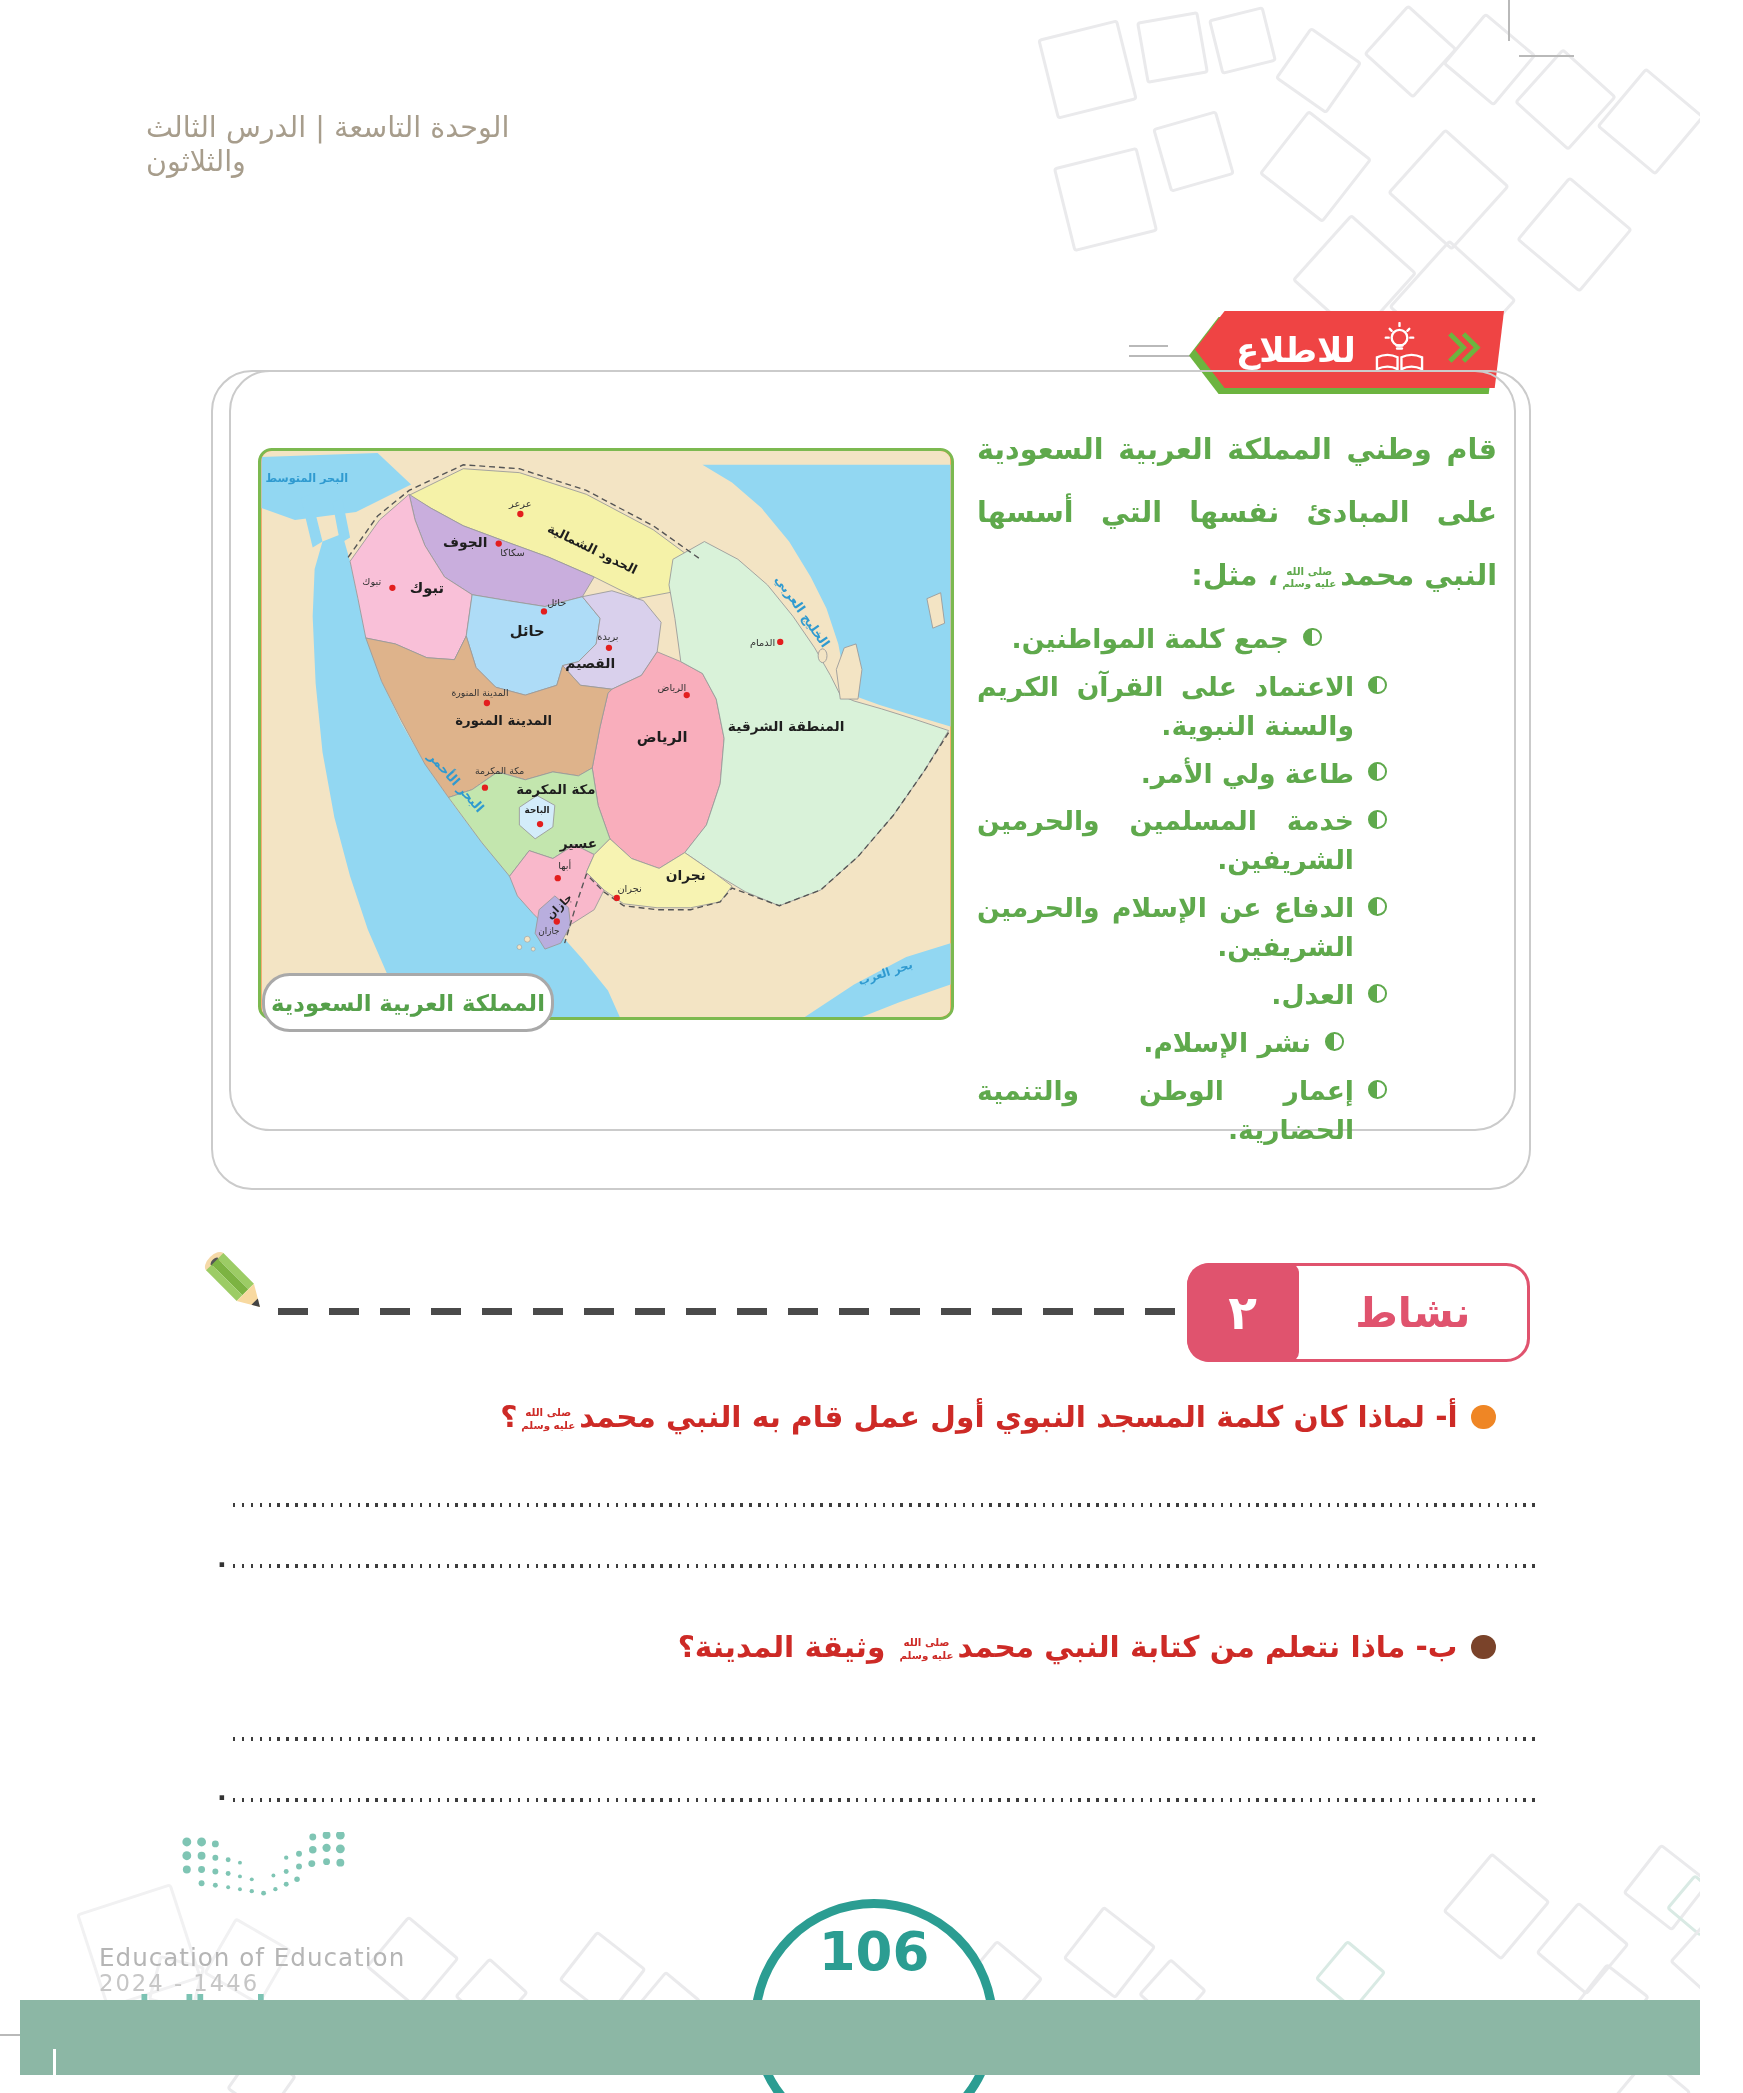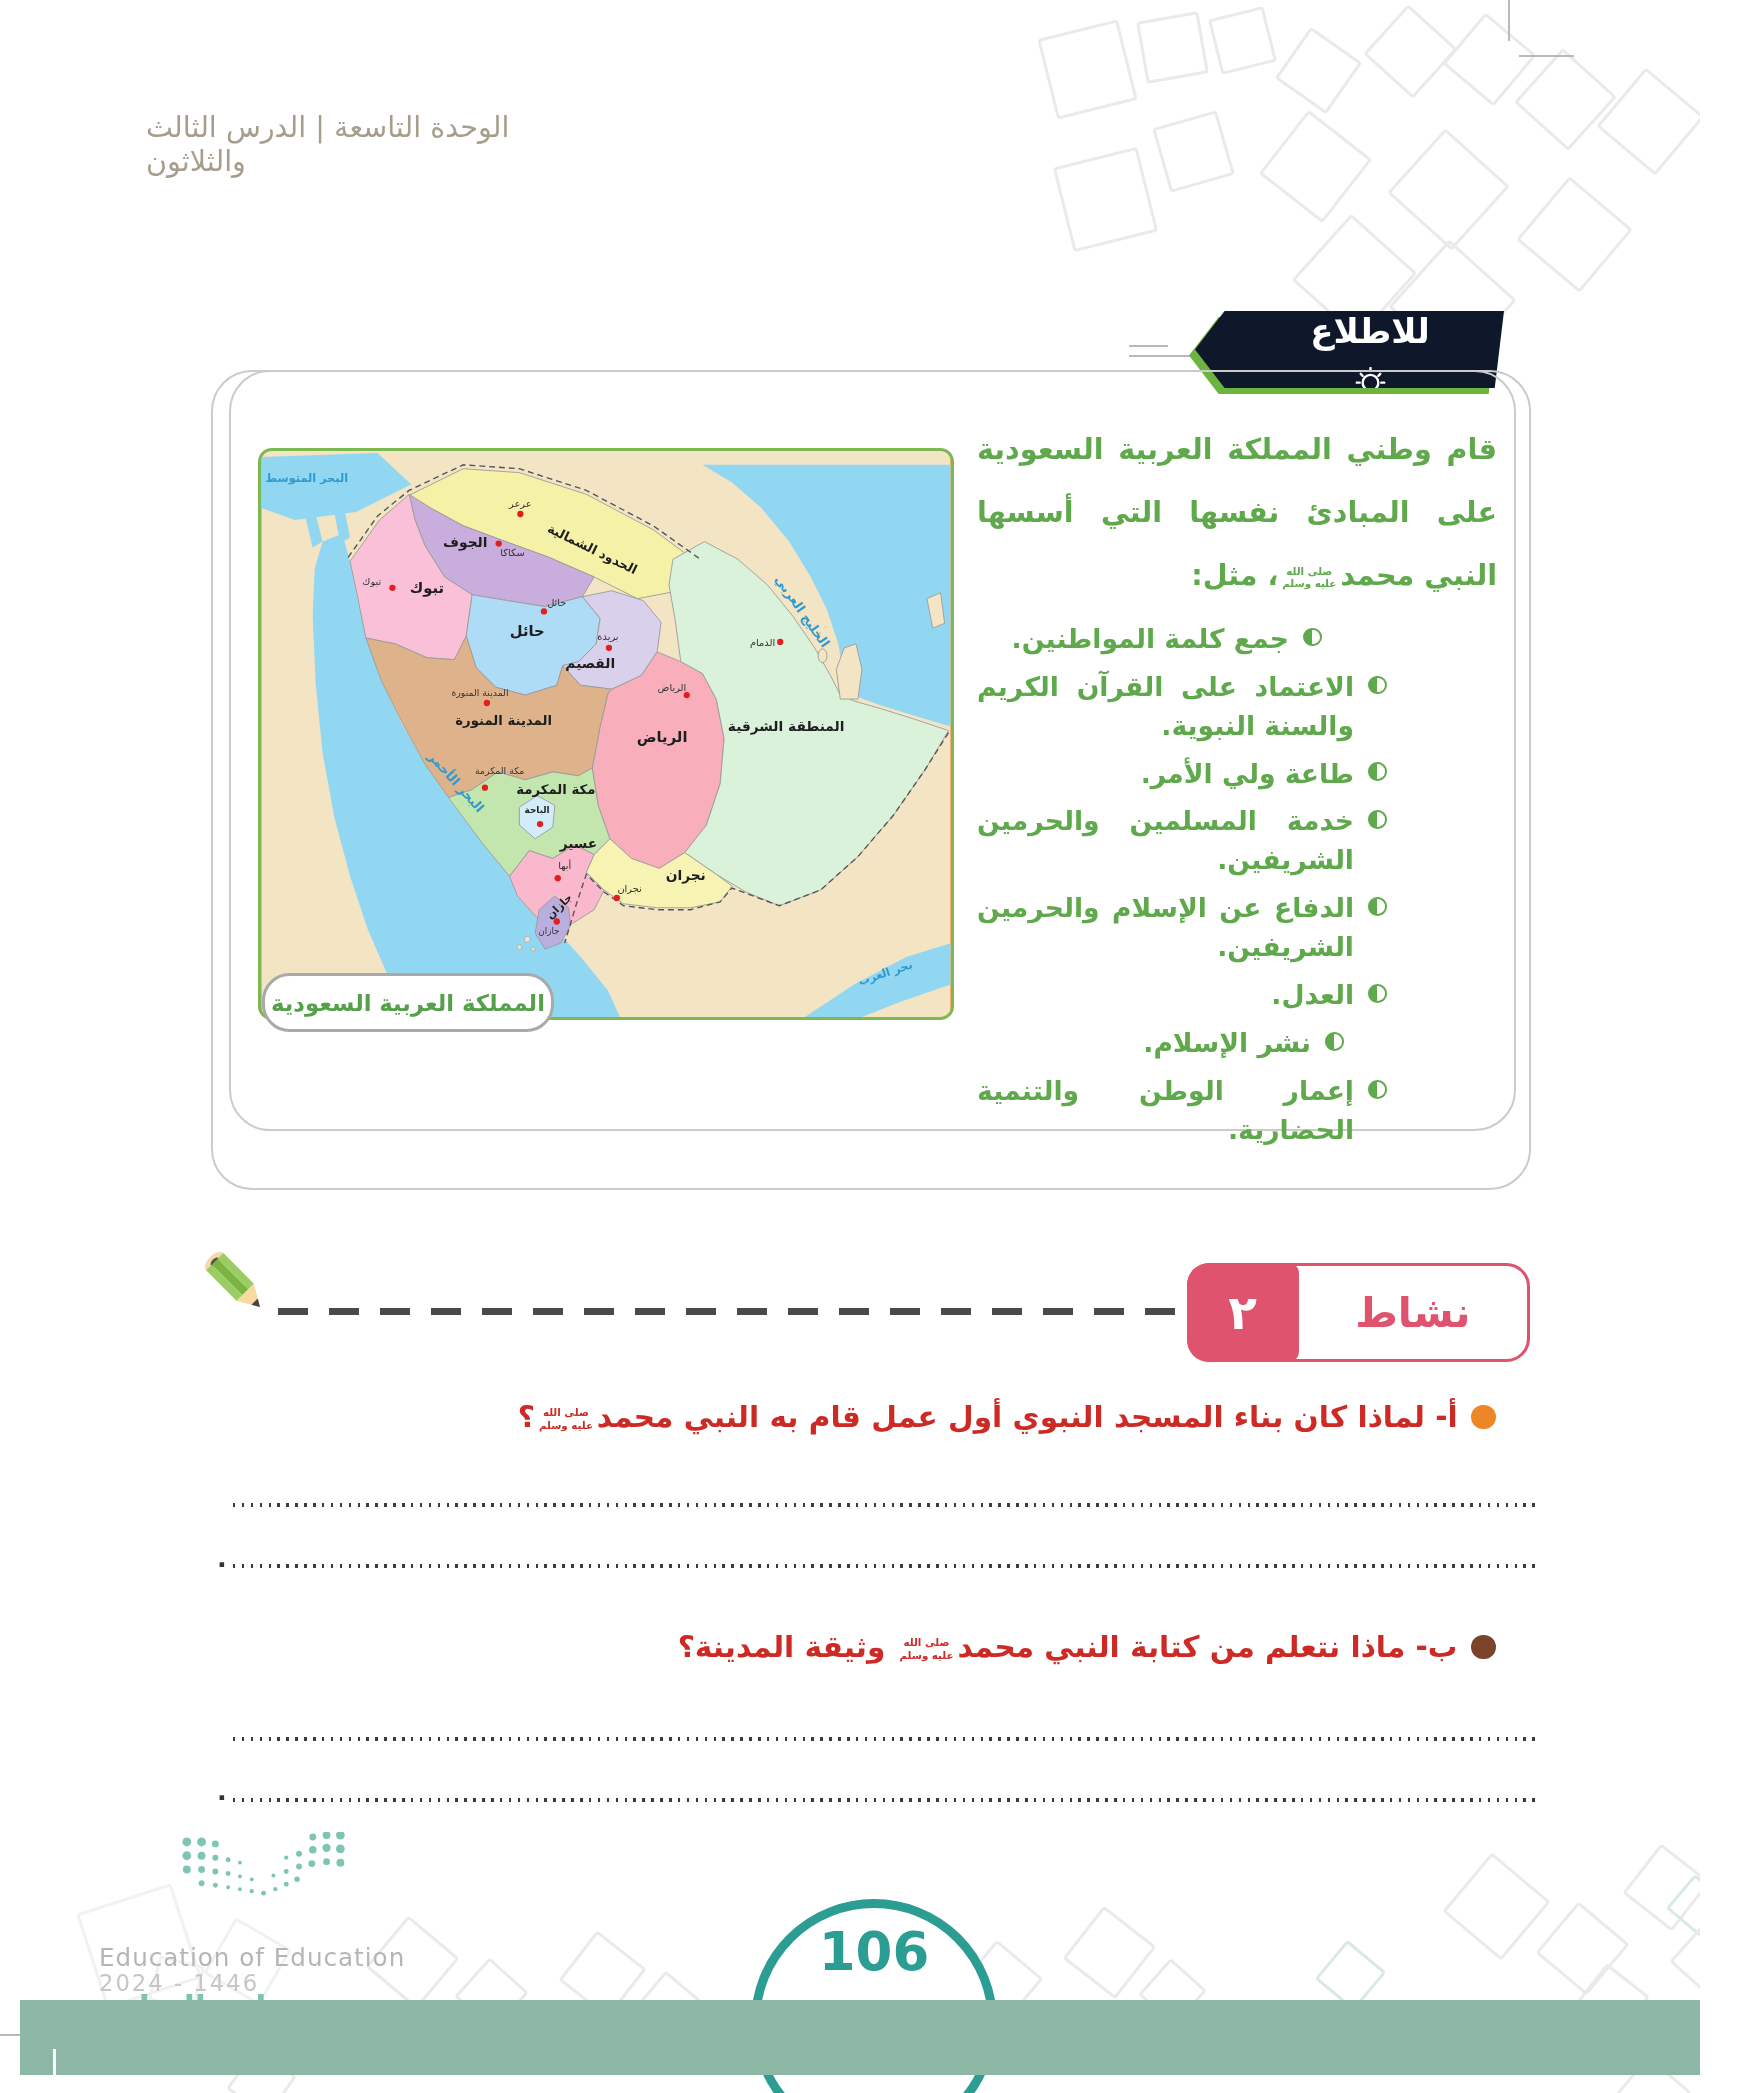--- a/index.html
+++ b/index.html
@@ -16,23 +16,23 @@
     direction:rtl;text-align:left;letter-spacing:0.5px;}
 
   
   .sq{position:absolute;border:3px solid #eaeaec;border-radius:3.9px;}
   .sq.teal{border-color:#d9eae4;}
   .sq.faint{border-color:#f1f1f2;}
 
   
   .banner-green{position:absolute;left:1189px;top:317px;width:309px;height:77px;background:#6cb43f;
     clip-path:polygon(29.6px 0,100% 0,97% 100%,29.6px 100%,0 50%);}
-  .banner{position:absolute;left:1195px;top:311px;width:309px;height:77px;background:#0f172a;
+  .banner{position:absolute;left:1195px;top:311px;width:309px;height:77px;background:#ef4444;
     clip-path:polygon(29.6px 0,100% 0,97% 100%,29.6px 100%,0 50%);
-    display:flex;align-items:center;justify-content:flex-start;padding-left:41px;box-sizing:border-box;gap:15.8px;flex-direction:column;}
+    display:flex;align-items:center;justify-content:flex-start;padding-left:41px;box-sizing:border-box;gap:15.8px;}
   .banner .lbl{color:#fff;font-size:34px;font-weight:bold;direction:rtl;}
 
   
   .frame{position:absolute;border:2px solid #cbcbcb;border-radius:41px;background:transparent;}
 
   
   .map-panel{position:absolute;left:258px;top:448px;width:690px;height:566px;background:#f97316;
     border:3.9px solid #7cb950;border-radius:13.8px;overflow:hidden;}
   .map-caption{position:absolute;left:262px;top:973px;width:286px;height:53px;background:#fff;
     border:3px solid #a9a9a9;border-radius:27.6px;color:#55a04a;font-weight:bold;font-size:22.7px;
@@ -265,21 +265,21 @@
     </svg>
   </div>
   <div class="dashline"></div>
   <div class="badge">
     <div class="num">٢</div>
     <div class="bl">نشاط</div>
   </div>
 
   <div class="question q-a" style="top:1395px">
     <span class="qbullet"></span>
-    <span><span>أ- لماذا كان بناء المسجد النبوي أول عمل قام به النبي محمد</span><span class="pbuh"><span>صلى الله</span><br><span>عليه وسلم</span></span><span>؟</span></span>
+    <span><span>أ- لماذا كان كلمة المسجد النبوي أول عمل قام به النبي محمد</span><span class="pbuh"><span>صلى الله</span><br><span>عليه وسلم</span></span><span>؟</span></span>
   </div>
   <div class="dotline" style="top:1503px"></div>
   <div class="dotline" style="top:1564px"></div>
   <span class="period" style="left:217px;top:1543px">.</span>
 
   <div class="question q-b" style="top:1625px">
     <span class="qbullet"></span>
     <span><span>ب- ماذا نتعلم من كتابة النبي محمد</span><span class="pbuh"><span>صلى الله</span><br><span>عليه وسلم</span></span><span> وثيقة المدينة؟</span></span>
   </div>
   <div class="dotline" style="top:1737px"></div>

